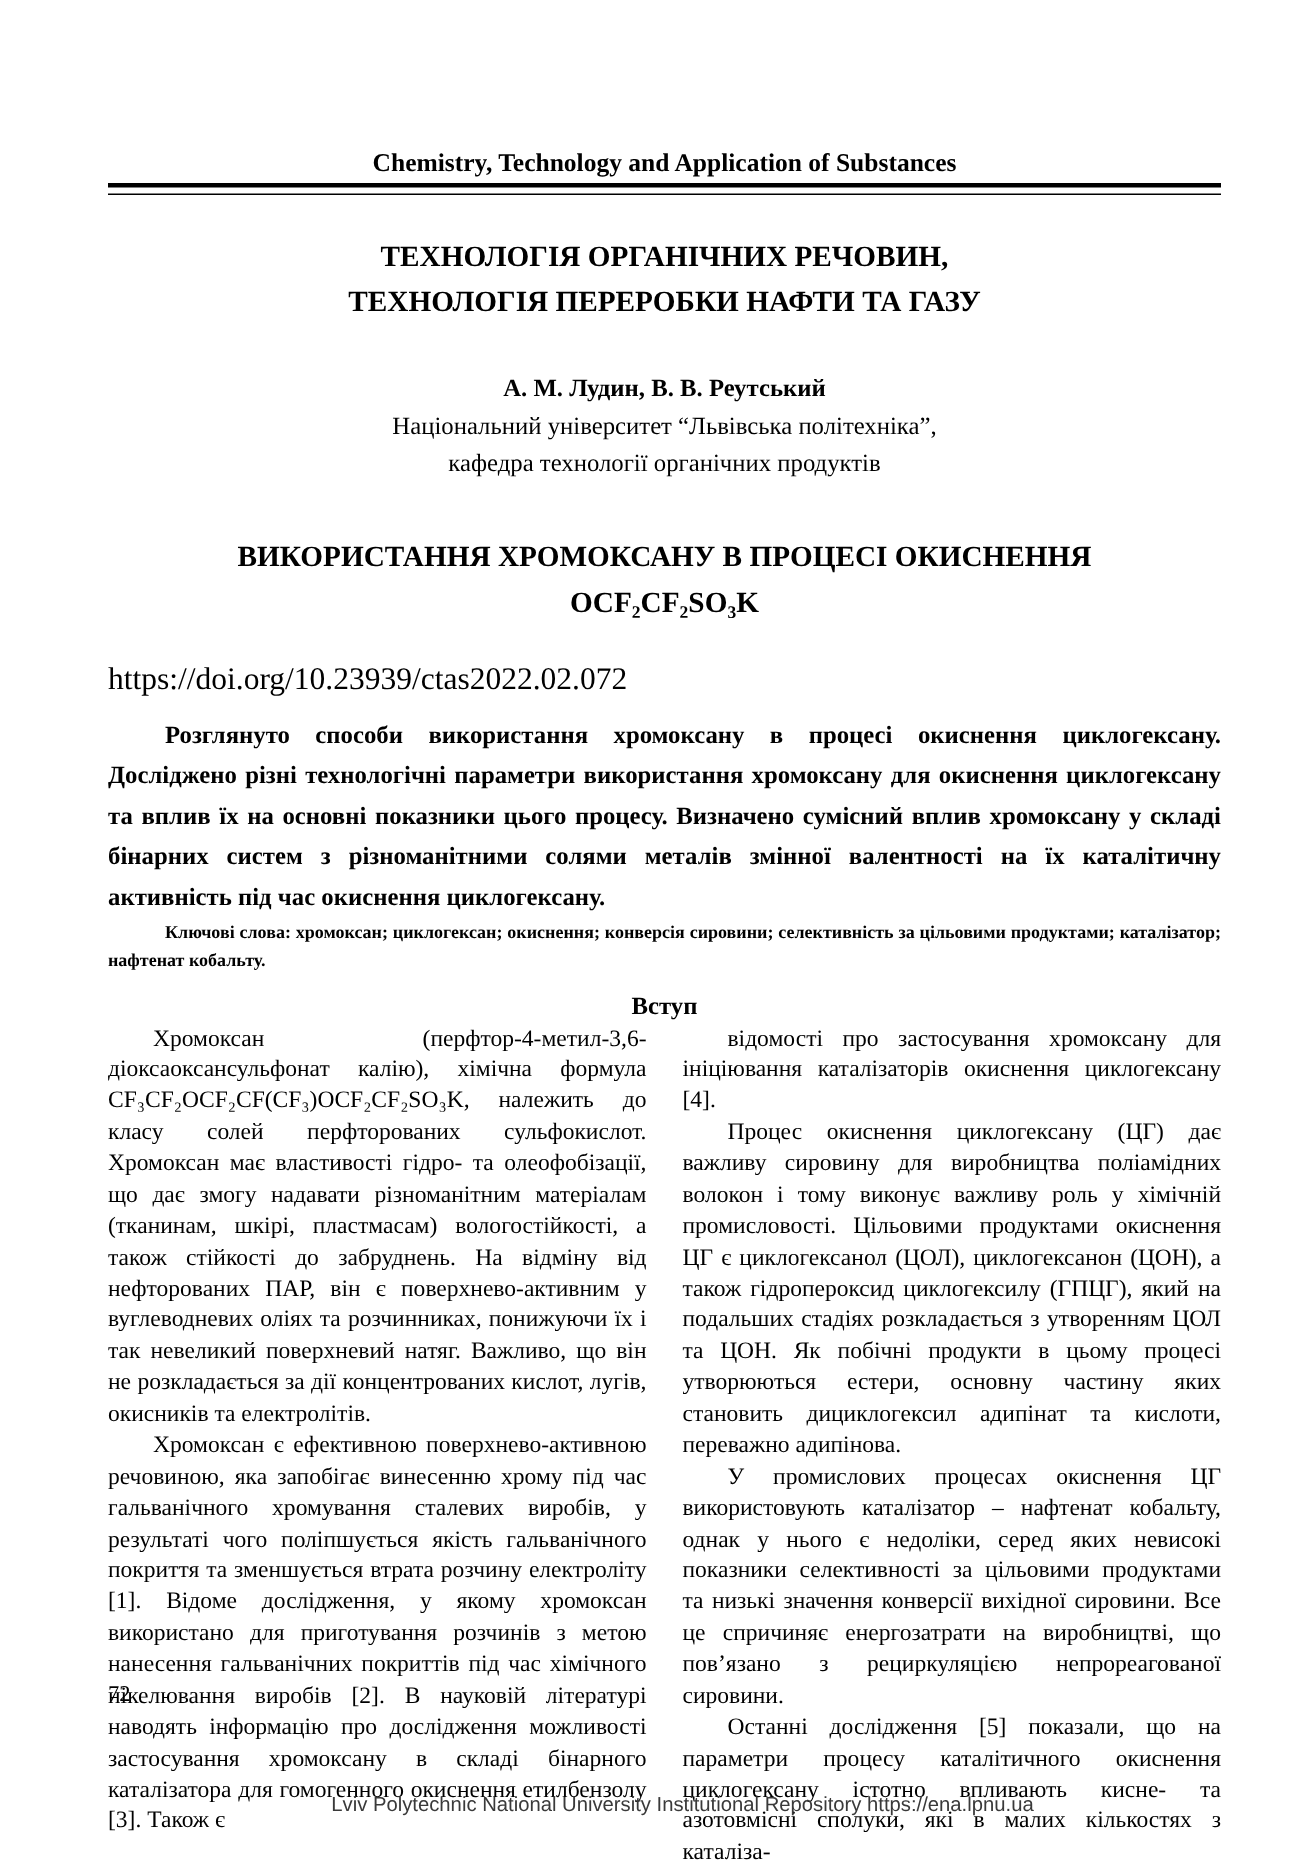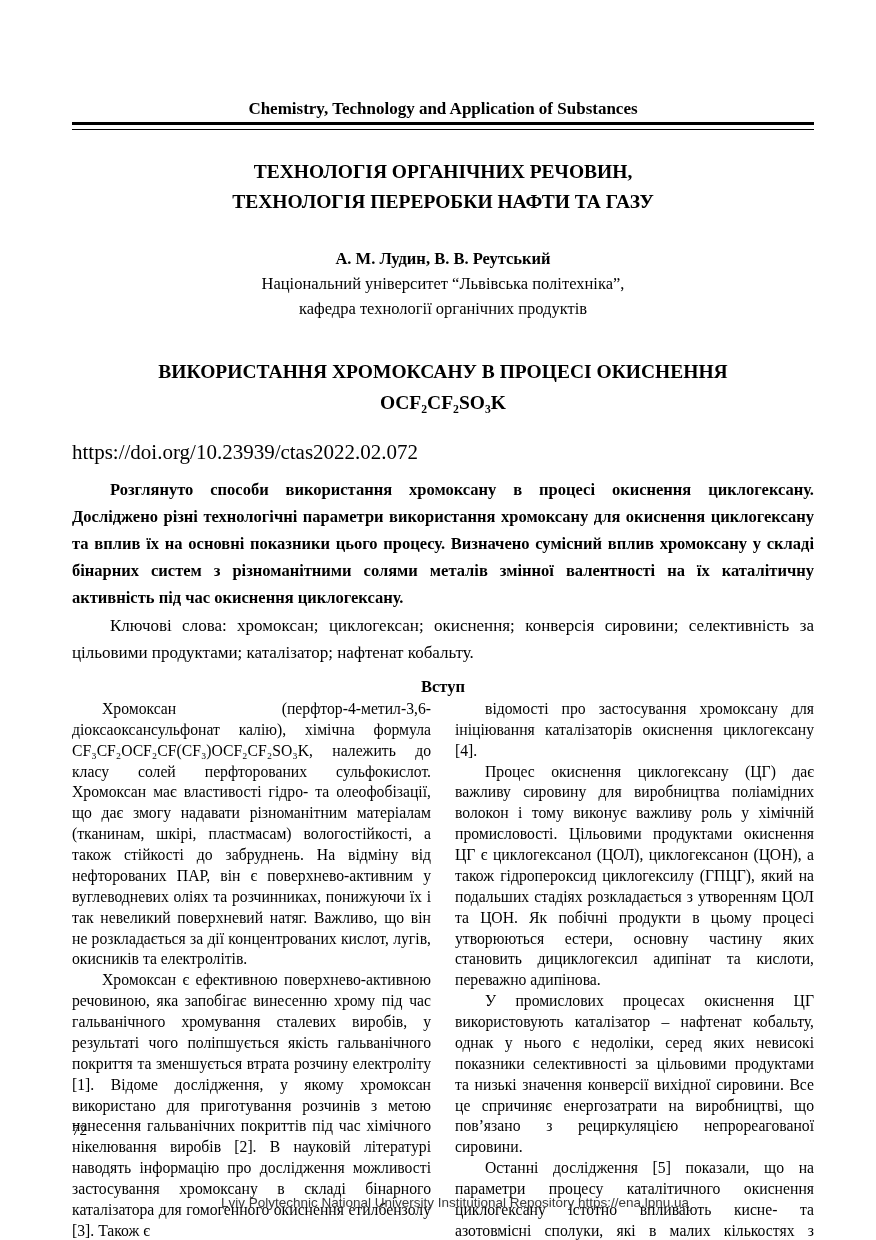--- a/index.html
+++ b/index.html
@@ -14,21 +14,21 @@
   .rule{margin-top:3px;height:4px;border-top:3px solid #000;border-bottom:1px solid #000;}
   .vol-line{margin-top:4px;font-weight:bold;font-size:17px;}
 
   .section-title{margin-top:27px;text-align:center;font-weight:bold;font-size:19.5px;line-height:1.55;}
   .authors{margin-top:30px;text-align:center;font-size:16.5px;line-height:1.5;}
   .authors .names{font-weight:bold;}
   .article-title{margin-top:34px;text-align:center;font-weight:bold;font-size:19.5px;line-height:1.6;}
   .doi{margin-top:22px;font-size:21px;}
 
   .abstract{margin-top:12px;font-weight:bold;font-size:16.5px;line-height:1.63;text-align:justify;text-indent:38px;}
-  .keywords{font-weight:normal;font-size:17px;line-height:1.63;text-align:justify;text-indent:38px;}
+  .keywords{font-weight:bold;font-size:12px;line-height:1.63;text-align:justify;text-indent:38px;}
 
   .intro-heading{margin-top:10px;text-align:center;font-weight:bold;font-size:16.5px;}
 
   .columns{margin-top:2px;display:flex;gap:24px;}
   .col{width:359px;font-size:15.7px;line-height:1.33;text-align:justify;}
   .col p{margin:0;text-indent:30px;}
 
   .page-number{position:absolute;left:0;width:742px;top:1107px;text-align:left;font-size:15px;}
   .repo-line{
     position:absolute;left:12px;width:742px;top:1180px;text-align:center;

